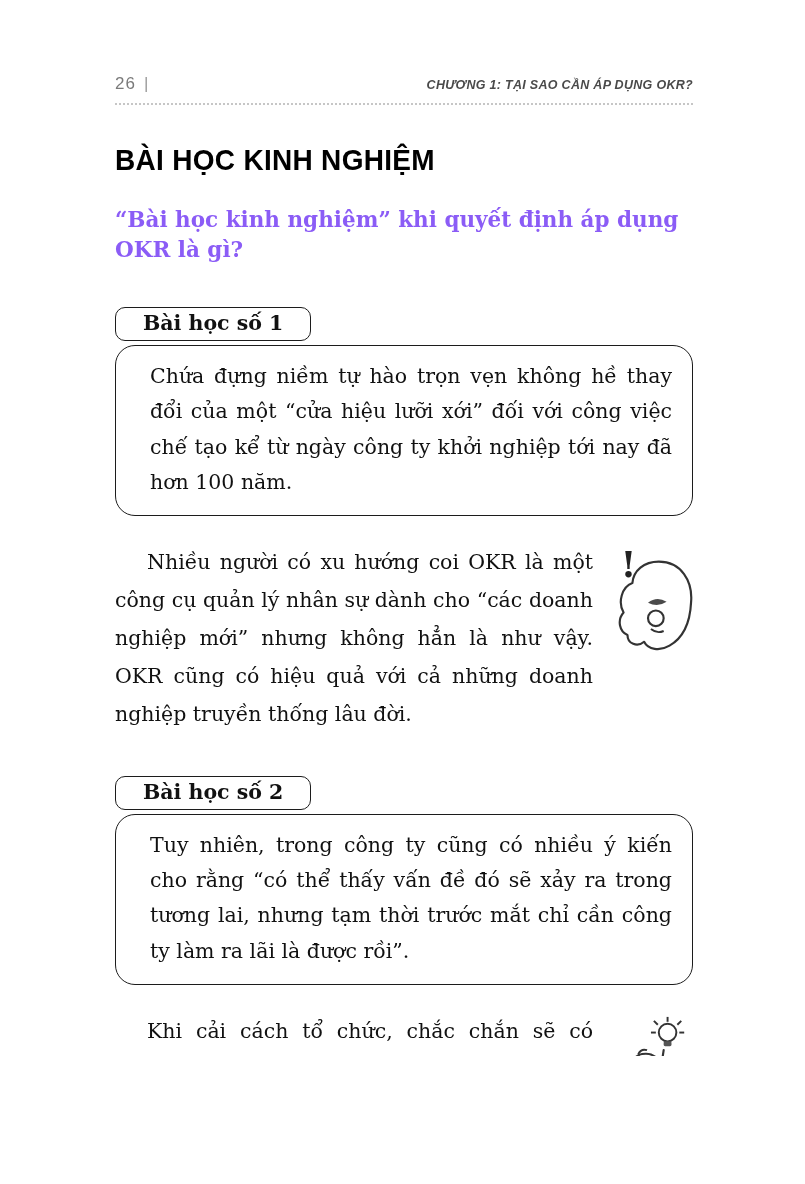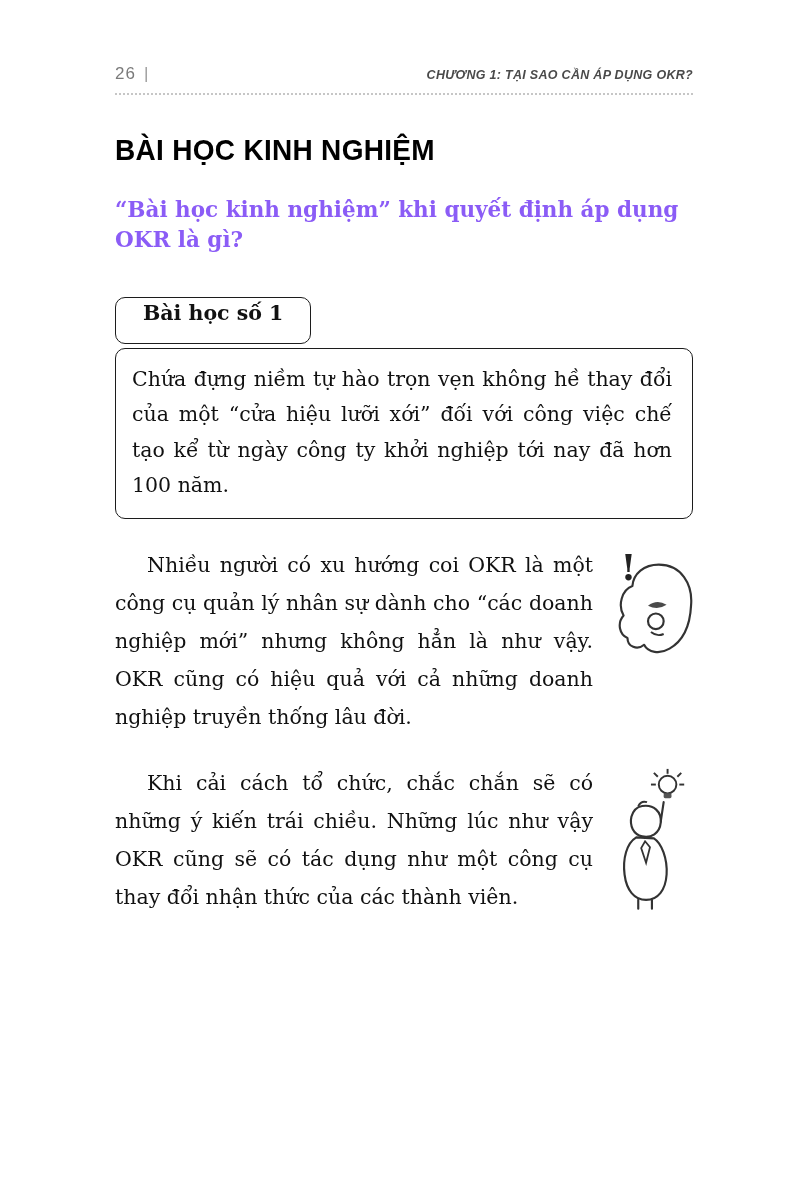--- a/index.html
+++ b/index.html
@@ -1,20 +1,20 @@
 <!DOCTYPE html>
 <html><head>
 <meta charset="utf-8">
 <style>
   html, body { margin: 0; padding: 0; background: #ffffff; }
   .page {
     position: relative;
     width: 805px;
     height: 1044px;
-    margin: 2px auto;
+    margin: 12px auto;
     background: #ffffff;
     box-sizing: border-box;
     padding: 62px 112px 0 115px;
     font-family: "DejaVu Serif", serif;
     color: #111111;
     overflow: hidden;
   }
 
   
   .page-header {
@@ -62,29 +62,29 @@
     line-height: 1.4;
   }
 
   
   .lesson-section { margin-top: 42px; }
   .lesson-tab {
     display: inline-block;
     border: 1.7px solid #1c1c1c;
     border-radius: 10px;
     background: #ffffff;
-    padding: 3px 27px 18px 27px;
+    padding: 3px 27px 5px 27px;
     font-size: 20.5px;
     font-weight: bold;
     margin-bottom: 4px;
   }
   .lesson-box {
     border: 1.7px solid #1c1c1c;
-    border-radius: 10px;
-    padding: 13px 20px 15px 16px;
+    border-radius: 20px;
+    padding: 13px 20px 15px 34px;
     font-size: 20.5px;
     line-height: 1.72;
     text-align: justify;
   }
 
   
   .commentary-row {
     display: flex;
     align-items: flex-start;
     margin-top: 28px;
@@ -130,20 +130,24 @@
       <svg viewBox="0 0 90 125" xmlns="http://www.w3.org/2000/svg">
         <text x="16" y="34" font-family="DejaVu Serif, serif" font-size="36" font-weight="bold" fill="#222">!</text>
         <path d="M55 18 C 78 18 90 38 88 60 C 87 80 80 96 66 104 C 56 110 44 108 40 100 C 33 106 23 102 23 93 C 15 90 12 78 19 70 C 13 60 17 44 28 40 C 29 27 40 18 55 18 Z" fill="#ffffff" stroke="#333333" stroke-width="2.2" stroke-linejoin="round"></path>
         <path d="M44 60 q 9 -7 19 -1 q -9 6 -19 1 Z" fill="#4a4a4a"></path>
         <circle cx="52" cy="76" r="8" fill="#ffffff" stroke="#333333" stroke-width="2.2"></circle>
         <path d="M47 87 q 6 5 13 2" fill="none" stroke="#333333" stroke-width="2"></path>
       </svg>
     </div>
   </div>
 
+  <section class="lesson-section">
+    <div class="lesson-tab">Bài học số 2</div>
+    <div class="lesson-box">Tuy nhiên, trong công ty cũng có nhiều ý kiến cho rằng “có thể thấy vấn đề đó sẽ xảy ra trong tương lai, nhưng tạm thời trước mắt chỉ cần công ty làm ra lãi là được rồi”.</div>
+  </section>
 
   <div class="commentary-row">
     <p class="commentary-text">Khi cải cách tổ chức, chắc chắn sẽ có những ý kiến trái chiều. Những lúc như vậy OKR cũng sẽ có tác dụng như một công cụ thay đổi nhận thức của các thành viên.</p>
     <div class="char-figure">
       <svg viewBox="0 0 90 150" xmlns="http://www.w3.org/2000/svg">
 
         <g>
           <circle cx="64" cy="20" r="9" fill="#ffffff" stroke="#333333" stroke-width="2"></circle>
           <rect x="60" y="29" width="8" height="5" rx="1.5" fill="#555555"></rect>
           <line x1="64" y1="4" x2="64" y2="9" stroke="#333333" stroke-width="2"></line>

